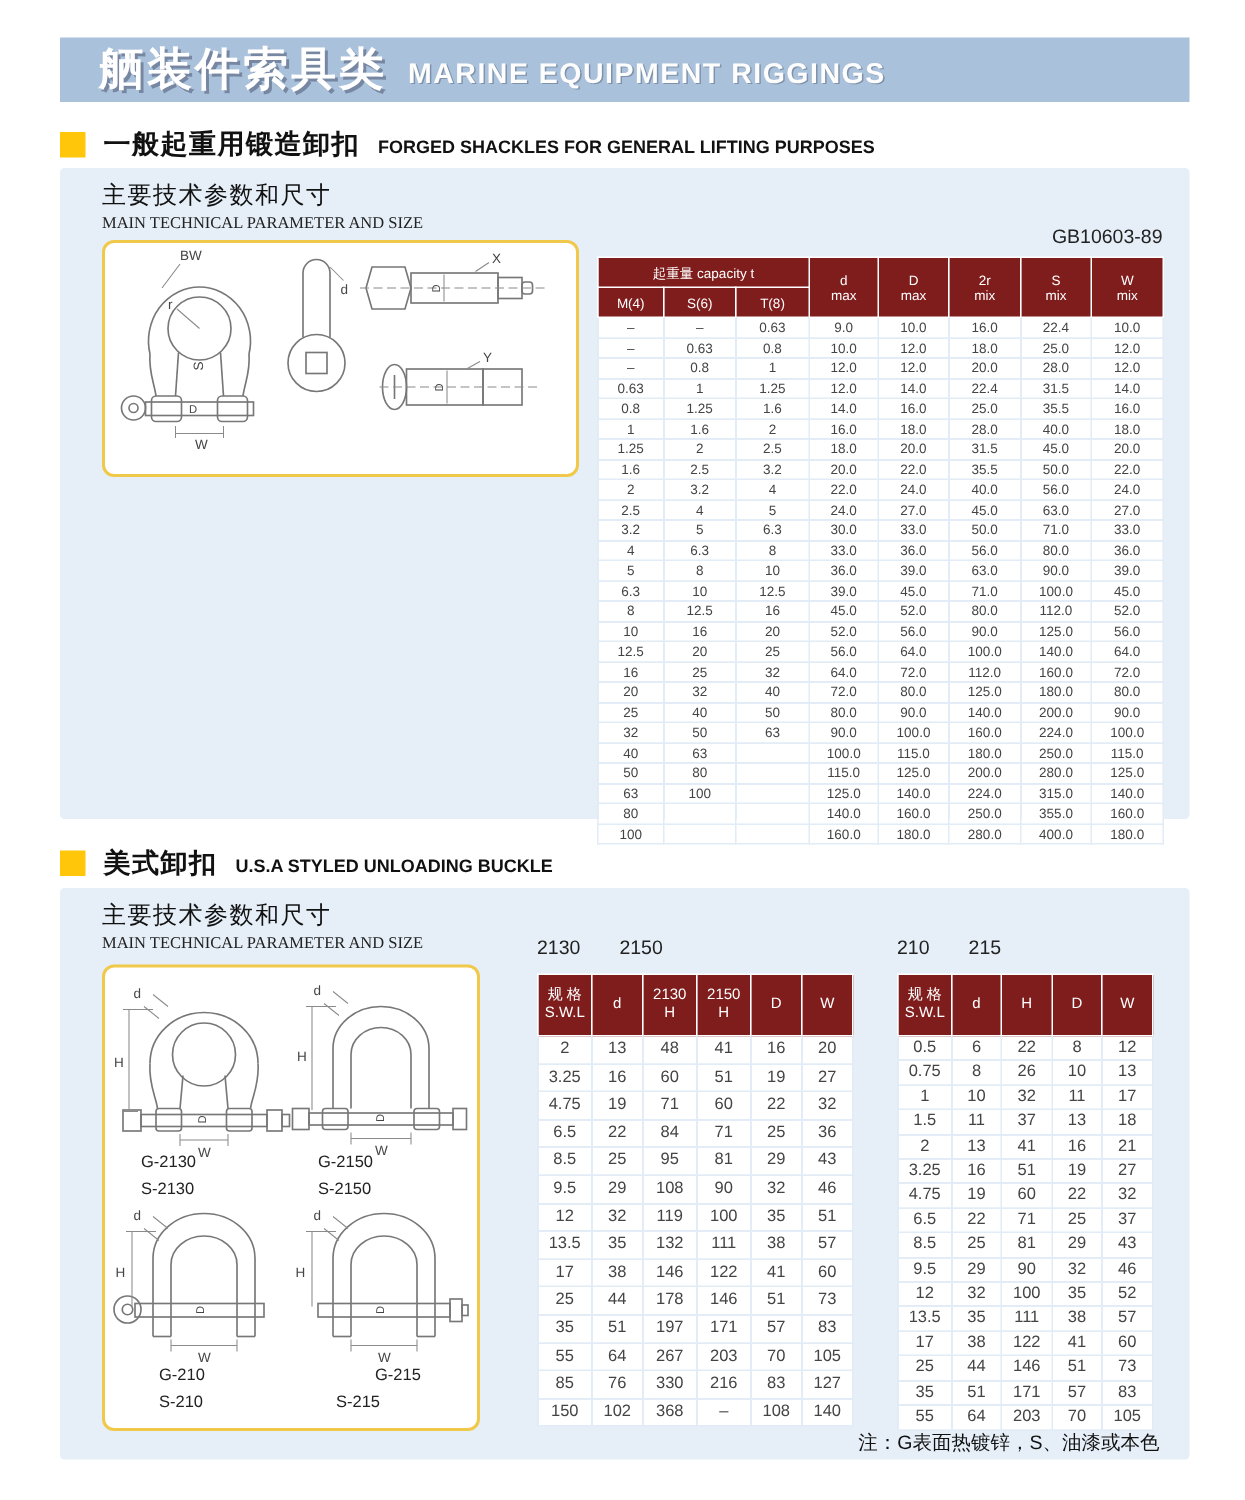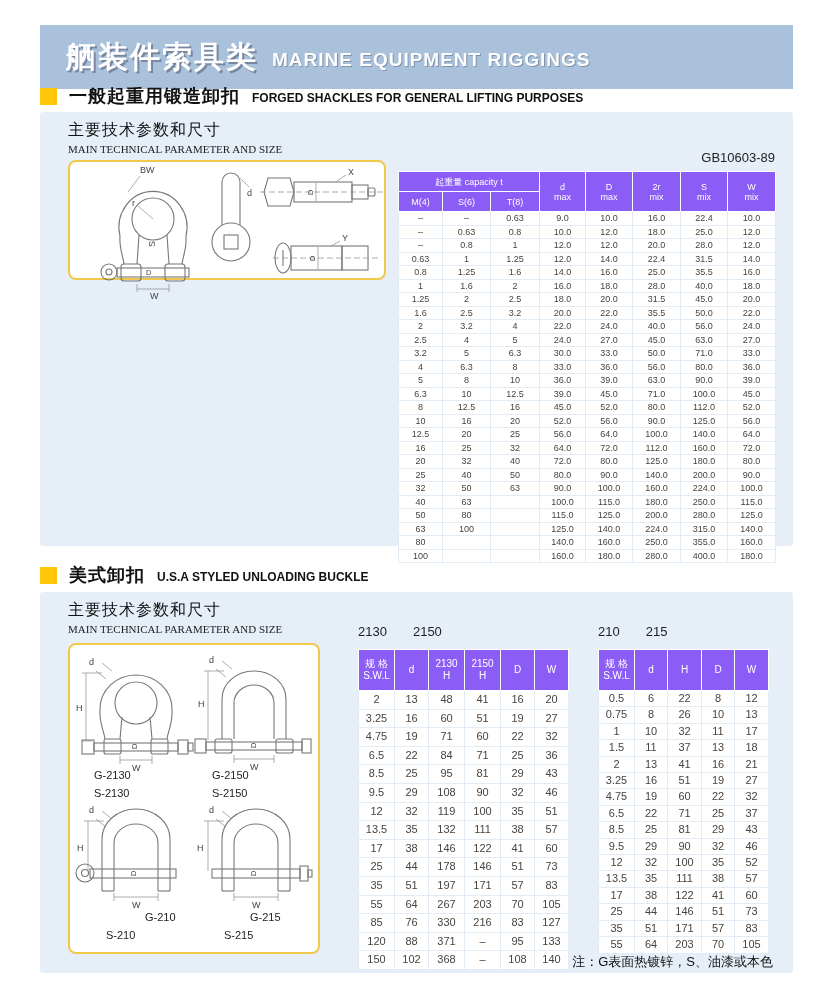--- a/index.html
+++ b/index.html
@@ -1,20 +1,20 @@
 <!DOCTYPE html>
 <html><head>
 <meta charset="utf-8">
 <style>
   html,body{margin:0;padding:0;background:#ffffff;}
   .page{position:relative;width:830px;height:1000px;background:#fff;overflow:hidden;
         font-family:"Liberation Sans","DejaVu Sans",sans-serif;color:#222;}
 
   
-  .banner{position:absolute;left:40px;top:25px;width:753px;height:64px;
+  .banner{position:absolute;left:40px;top:25px;width:753px;height:43px;
           background:#a9c1db;display:flex;align-items:center;padding-left:26px;box-sizing:border-box;gap:14px;}
   .banner-zh{font-size:30px;font-weight:bold;color:#fff;letter-spacing:2px;
              text-shadow:2px 2px 0 rgba(110,125,150,.85);white-space:nowrap;}
   .banner-en{font-size:19px;font-weight:bold;color:#fdfdfd;letter-spacing:1px;
              text-shadow:1px 1px 0 rgba(110,125,150,.7);white-space:nowrap;padding-top:6px;}
 
   
   .sec-head{position:absolute;left:40px;display:flex;align-items:center;gap:12px;}
   .bullet{width:17px;height:17px;background:#ffc60a;flex:0 0 auto;}
   .sec-zh{font-size:18px;font-weight:bold;color:#111;letter-spacing:1px;white-space:nowrap;}
@@ -24,27 +24,27 @@
   .panel{position:absolute;left:40px;width:753px;background:#e6eff8;border-radius:3px;}
   .panel1{top:112px;height:434px;}
   .panel2{top:592px;height:381px;}
   .param{position:absolute;left:28px;top:8px;}
   .param-zh{font-size:16px;color:#111;letter-spacing:1px;}
   .param-en{font-size:11px;color:#222;margin-top:2px;font-family:Liberation Serif, serif;}
   .standard{position:absolute;right:18px;top:38px;font-size:13px;color:#222;text-align:center;}
 
   
   .drawbox{position:absolute;background:#fff;border:2px solid #f0c84a;border-radius:8px;box-sizing:border-box;}
-  .drawbox1{left:28px;top:48px;width:318px;height:120px;padding-left:20px;}
+  .drawbox1{left:28px;top:48px;width:318px;height:158px;}
   .drawbox2{left:28px;top:51px;width:252px;height:311px;}
   .model-label{position:absolute;font-size:11px;color:#222;white-space:nowrap;}
 
   
   table{border-collapse:collapse;table-layout:fixed;}
-  th{background:#8b5cf6;color:#fff;font-weight:normal;text-align:center;vertical-align:middle;
+  th{background:#7f1d1d;color:#fff;font-weight:normal;text-align:center;vertical-align:middle;
      white-space:pre-line;border:1px solid #fff;padding:0;}
   td{background:#fff;color:#444;text-align:center;vertical-align:middle;
      border:1px solid #e2ecf6;padding:0;overflow:hidden;white-space:nowrap;}
 
   
   .t1-wrap{position:absolute;left:358px;top:59px;}
   .t1{width:377px;font-size:9px;}
   .t1 th{font-size:9px;line-height:10px;height:19px;}
   .t1 td{height:12.5px;line-height:12.5px;font-size:9px;}
 
@@ -568,21 +568,21 @@
         <text class="lbl" x="137" y="166">d</text>
         <text class="lbl" x="125" y="204">H</text>
         <text class="lbl-s" x="180" y="229" transform="rotate(-90 182,227)">D</text>
         <text class="lbl" x="180" y="261">W</text>
       </svg>
 
       <div class="model-label" style="left:24px;top:124px;">G-2130</div>
       <div class="model-label" style="left:24px;top:142px;">S-2130</div>
       <div class="model-label" style="left:142px;top:124px;">G-2150</div>
       <div class="model-label" style="left:142px;top:142px;text-align:center;">S-2150</div>
-      <div class="model-label" style="left:36px;top:266px;margin-left:39px;">G-210</div>
+      <div class="model-label" style="left:36px;top:266px;">G-210</div>
       <div class="model-label" style="left:36px;top:284px;">S-210</div>
       <div class="model-label" style="left:154px;top:266px;margin-left:26px;">G-215</div>
       <div class="model-label" style="left:154px;top:284px;">S-215</div>
     </div>
 
     <div class="t2-title" style="left:318px;top:32px;">
       <span>2130</span>
       <span>2150</span>
     </div>
     <div class="t2a-wrap">
@@ -707,28 +707,20 @@
             </tr>
             <tr>
               <td>85</td>
               <td>76</td>
               <td>330</td>
               <td>216</td>
               <td>83</td>
               <td>127</td>
             </tr>
             <tr>
-              <td>120</td>
-              <td>88</td>
-              <td>371</td>
-              <td>–</td>
-              <td>95</td>
-              <td>133</td>
-            </tr>
-            <tr>
               <td>150</td>
               <td>102</td>
               <td>368</td>
               <td>–</td>
               <td>108</td>
               <td>140</td>
             </tr>
           </tbody>
       </table>
     </div>

